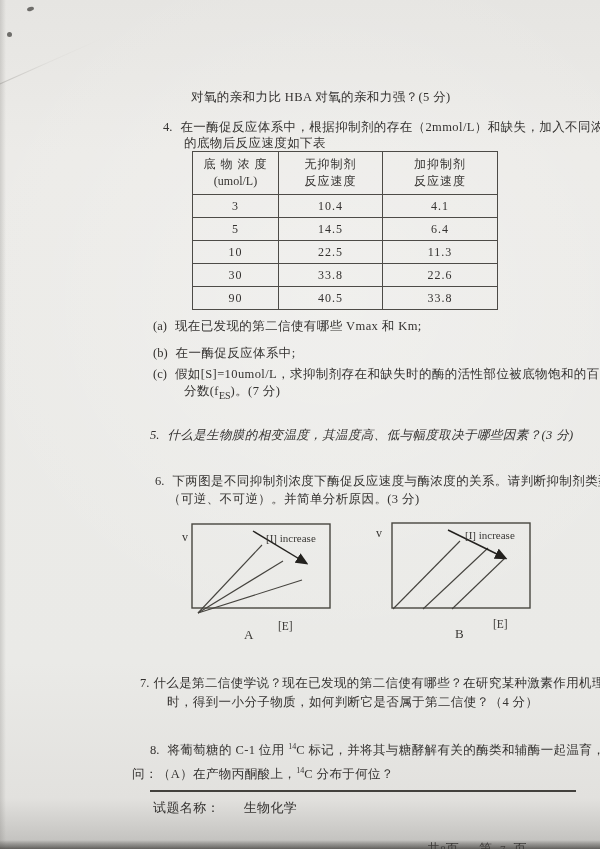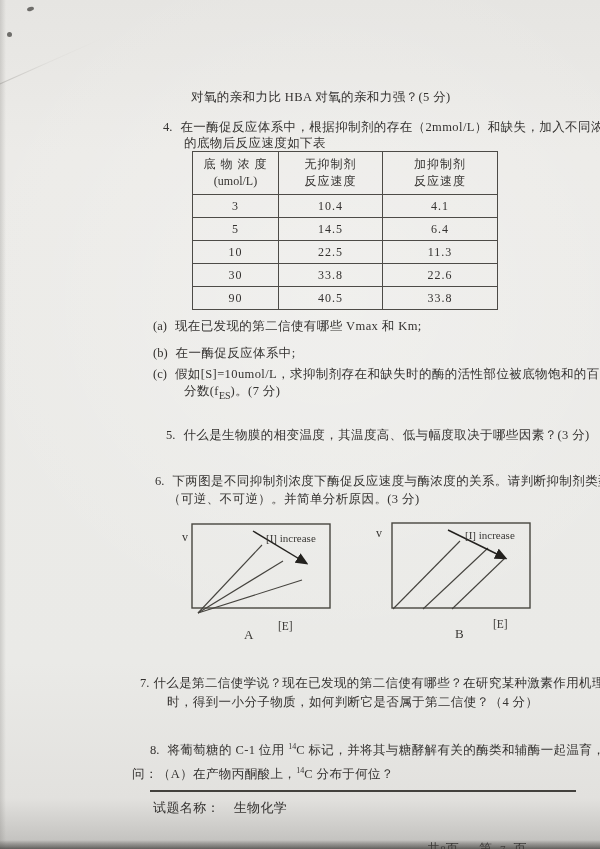--- a/index.html
+++ b/index.html
@@ -124,21 +124,21 @@
   <div class="txt" style="left:153px; top:345px;">
     <span class="num">(b)</span><span>在一酶促反应体系中;</span>
   </div>
   <div class="txt" style="left:153px; top:366px;">
     <span class="num">(c)</span><span>假如[S]=10umol/L，求抑制剂存在和缺失时的酶的活性部位被底物饱和的百</span>
   </div>
   <div class="txt" style="left:184px; top:383px;">
     <span>分数(f</span><sub>ES</sub><span>)。(7 分)</span>
   </div>
 
-  <div class="txt" style="left:166px; top:427px;">
+  <div class="txt" style="left:150px; top:427px;font-style:italic;">
     <span class="num">5.</span><span>什么是生物膜的相变温度，其温度高、低与幅度取决于哪些因素？(3 分)</span>
   </div>
 
   <div class="txt" style="left:155px; top:473px;">
     <span class="num">6.</span><span>下两图是不同抑制剂浓度下酶促反应速度与酶浓度的关系。请判断抑制剂类型</span>
   </div>
   <div class="txt" style="left:168px; top:491px;">
     <span>（可逆、不可逆）。并简单分析原因。(3 分)</span>
   </div>
 
@@ -186,21 +186,21 @@
   <div class="txt" style="left:150px; top:742px;">
     <span class="num">8.</span><span>将葡萄糖的 C-1 位用 </span><sup>14</sup><span>C 标记，并将其与糖酵解有关的酶类和辅酶一起温育，</span>
   </div>
   <div class="txt" style="left:132px; top:766px;">
     <span>问：（A）在产物丙酮酸上，</span><sup>14</sup><span>C 分布于何位？</span>
   </div>
 
   <div class="footer-rule"></div>
   <div class="txt" style="left:153px; top:799px; font-size:13px;">
     <span>试题名称：</span>
-    <span style="margin-left:10px">生物化学</span>
+    <span style="margin-left:20px">生物化学</span>
   </div>
   <div class="txt" style="left:427px; top:840px; font-size:13px;text-align:right;">
     <span>共</span><span style="font-size:10px">8</span><span>页</span>
     <span style="margin-left:16px">第</span>
     <span style="font-size:11px; margin:0 4px">7</span>
     <span>页</span>
   </div>
 
   <div class="bottom-shade"></div>
 </div>

